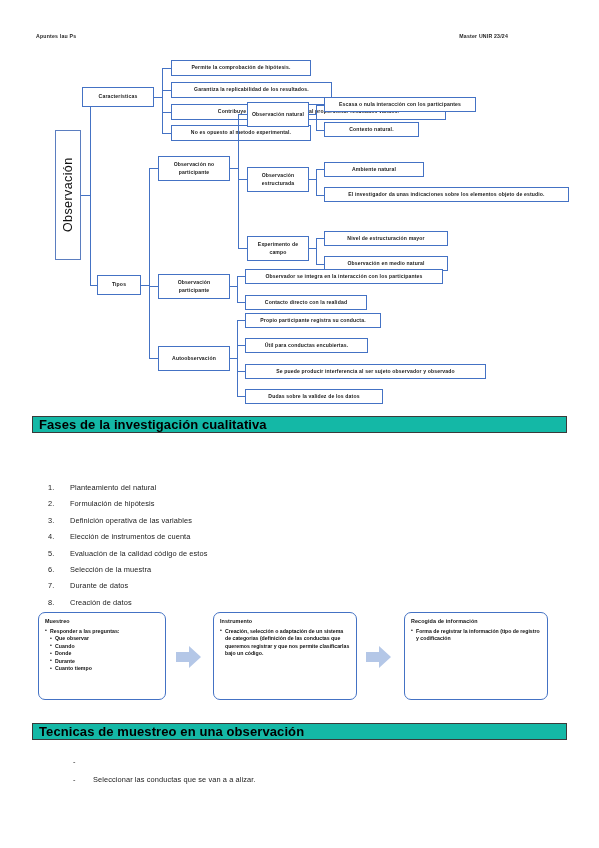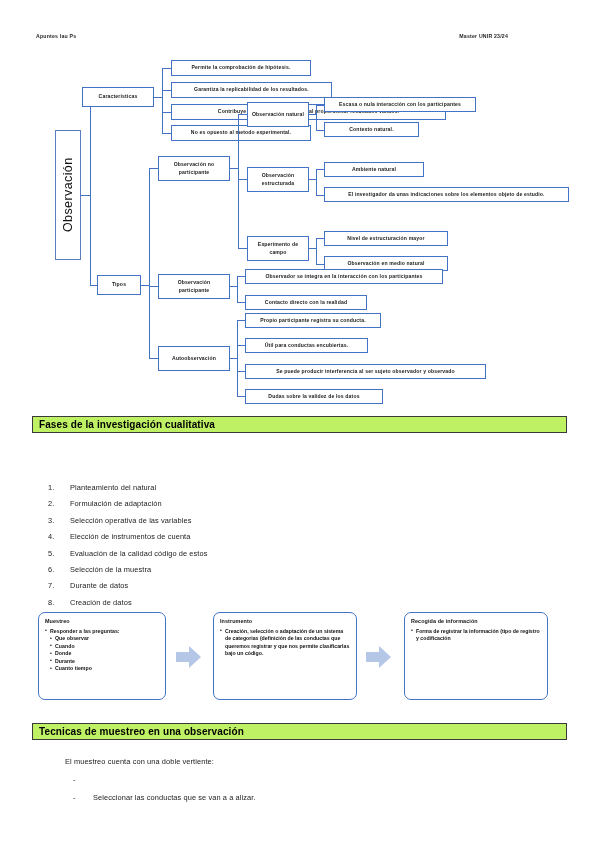--- a/index.html
+++ b/index.html
@@ -74,26 +74,26 @@
   .conn.h { height: 1px; }
   .conn.v { width: 1px; }
 
   
   .banner {
     position: absolute;
     box-sizing: border-box;
     left: 32px;
     width: 535px;
     height: 17px;
-    background: #bef264;
+    background: #14b8a6;
     border: 1px solid #3a3a3a;
     display: flex;
     align-items: center;
     padding-left: 6px;
-    font-size: 10px;
+    font-size: 13px;
     font-weight: bold;
     color: #000;
     letter-spacing: .1px;
   }
 
   
   .num-list {
     position: absolute;
     left: 48px;
     top: 483px;
@@ -290,25 +290,25 @@
 
 <div class="banner" style="top:416px;">Fases de la investigación cualitativa</div>
 
 <div class="num-list">
   <div class="li">
     <span class="idx">1.</span>
     <span>Planteamiento del natural</span>
   </div>
   <div class="li">
     <span class="idx">2.</span>
-    <span>Formulación de adaptación</span>
+    <span>Formulación de hipótesis</span>
   </div>
   <div class="li">
     <span class="idx">3.</span>
-    <span>Selección operativa de las variables</span>
+    <span>Definición operativa de las variables</span>
   </div>
   <div class="li">
     <span class="idx">4.</span>
     <span>Elección de instrumentos de cuenta</span>
   </div>
   <div class="li">
     <span class="idx">5.</span>
     <span>Evaluación de la calidad código de estos</span>
   </div>
   <div class="li">
@@ -364,21 +364,20 @@
 
   <div class="pbox" style="left:404px; top:0px; width:144px; height:88px;">
     <div class="ptitle">Recogida de información</div>
     <div class="para">Forma de registrar la información (tipo de registro y codificación</div>
   </div>
 </div>
 
 <div class="banner" style="top:723px;">Tecnicas de muestreo en una observación</div>
 
 <div id="tail">
-  <div class="lead">El muestreo cuenta con una doble vertiente:</div>
   <div class="dash-item">
     <span class="dash">-</span>
   </div>
   <div class="dash-item">
     <span class="dash">-</span>
     <span>Seleccionar las conductas que se van a a alizar.</span>
   </div>
 </div>
 
 </body></html>

